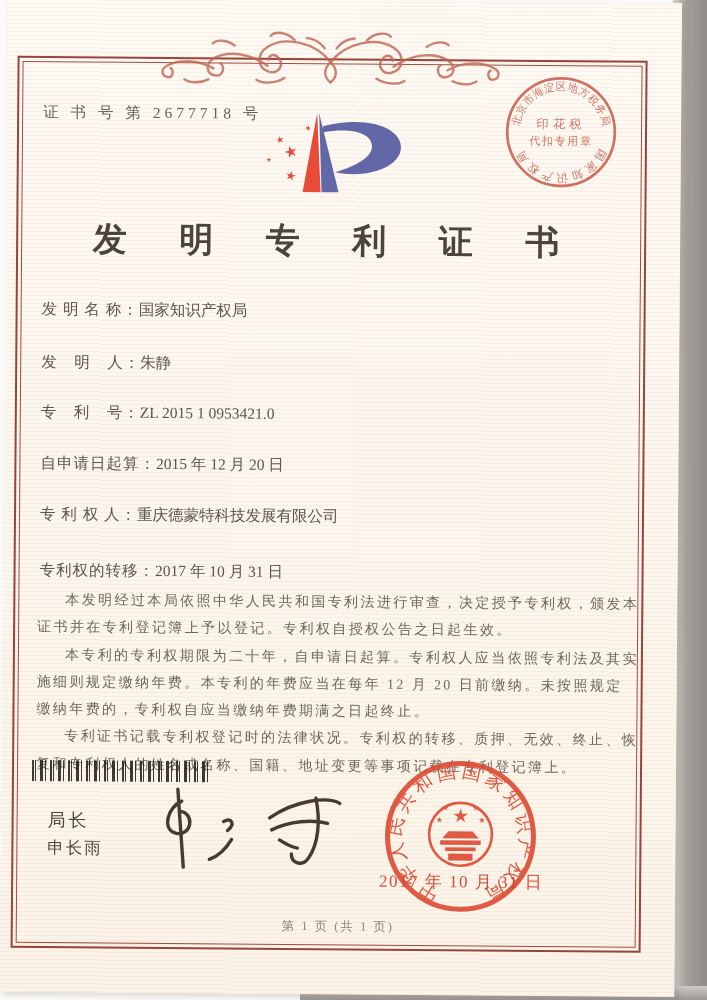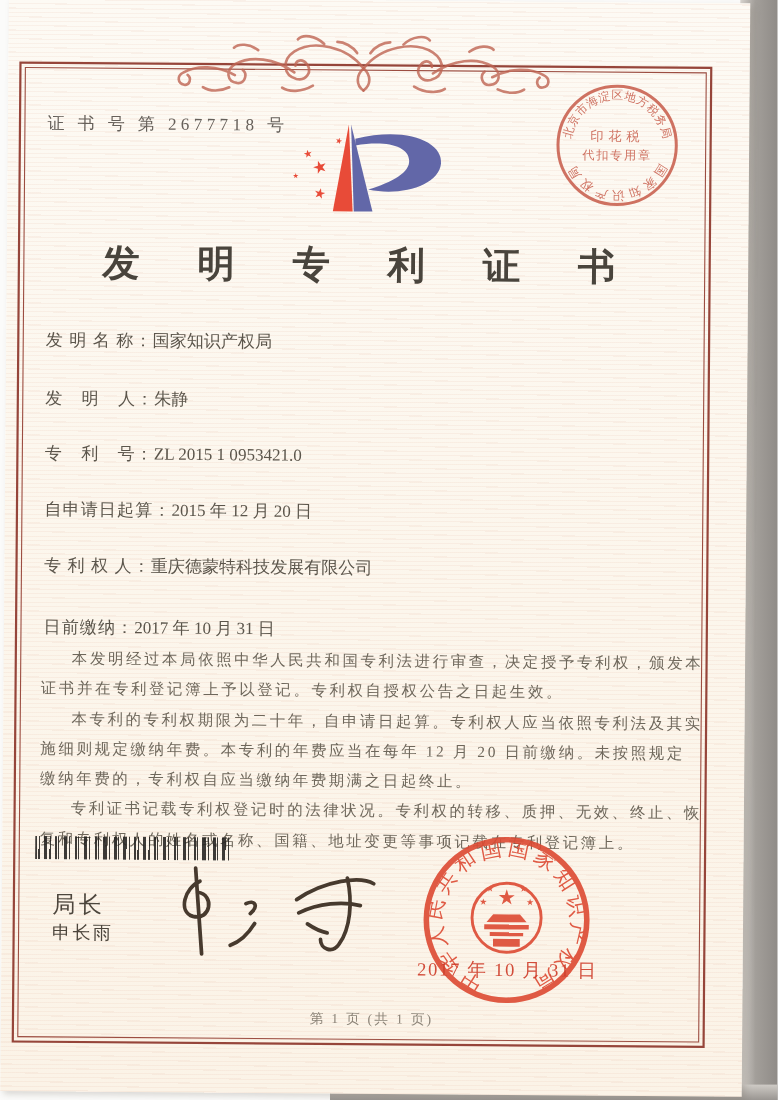--- a/index.html
+++ b/index.html
@@ -55,21 +55,21 @@
   }
   .barcode{
     position:absolute;left:30px;top:762px;width:178px;height:21px;
     background:repeating-linear-gradient(90deg,
       #23211f 0 2px,transparent 2px 3px,
       #23211f 3px 4px,transparent 4px 8px,
       #23211f 8px 11px,transparent 11px 13px,
       #23211f 13px 14px,transparent 14px 18px);
     opacity:.88;
   }
-  .director-title{position:absolute;left:46px;top:810px;font-size:21px;color:#4d463d;letter-spacing:3px;}
+  .director-title{position:absolute;left:46px;top:810px;font-size:18px;color:#4d463d;letter-spacing:3px;}
   .director-name{position:absolute;left:46px;top:839px;font-size:16.5px;color:#4d463d;letter-spacing:2px;}
   .signature{position:absolute;left:118px;top:786px;width:236px;height:90px;}
   .office-seal{position:absolute;left:380px;top:756px;width:158px;height:158px;opacity:0.9;}
   .seal-date{
     position:absolute;left:378px;top:869px;font-size:17px;color:#cf3f2c;
     letter-spacing:1.5px;opacity:0.92;
   }
   .page-footer{position:absolute;left:0;top:918px;width:674px;text-align:center;
     font-size:12.5px;color:#8b8377;letter-spacing:2px;}
 
@@ -150,21 +150,21 @@
     <div class="field-row f2">
       <span class="lbl">专　利　号：</span><span class="val">ZL 2015 1 0953421.0</span>
     </div>
     <div class="field-row f3">
       <span class="lbl">自申请日起算：</span><span class="val">2015 年 12 月 20 日</span>
     </div>
     <div class="field-row f4">
       <span class="lbl">专 利 权 人：</span><span class="val">重庆德蒙特科技发展有限公司</span>
     </div>
     <div class="field-row f5">
-      <span class="lbl">日前缴纳：</span><span class="val">2017 年 10 月 31 日</span>
+      <span class="lbl">专利权的转移：</span><span class="val">2017 年 10 月 31 日</span>
     </div>
   </div>
 
   <div class="body-text">
     <p>本发明经过本局依照中华人民共和国专利法进行审查，决定授予专利权，颁发本证书并在专利登记簿上予以登记。专利权自授权公告之日起生效。</p>
     <p>本专利的专利权期限为二十年，自申请日起算。专利权人应当依照专利法及其实施细则规定缴纳年费。本专利的年费应当在每年 12 月 20 日前缴纳。未按照规定缴纳年费的，专利权自应当缴纳年费期满之日起终止。</p>
     <p>专利证书记载专利权登记时的法律状况。专利权的转移、质押、无效、终止、恢复和专利权人的姓名或名称、国籍、地址变更等事项记载在专利登记簿上。</p>
   </div>
 
   <div class="barcode"></div>

